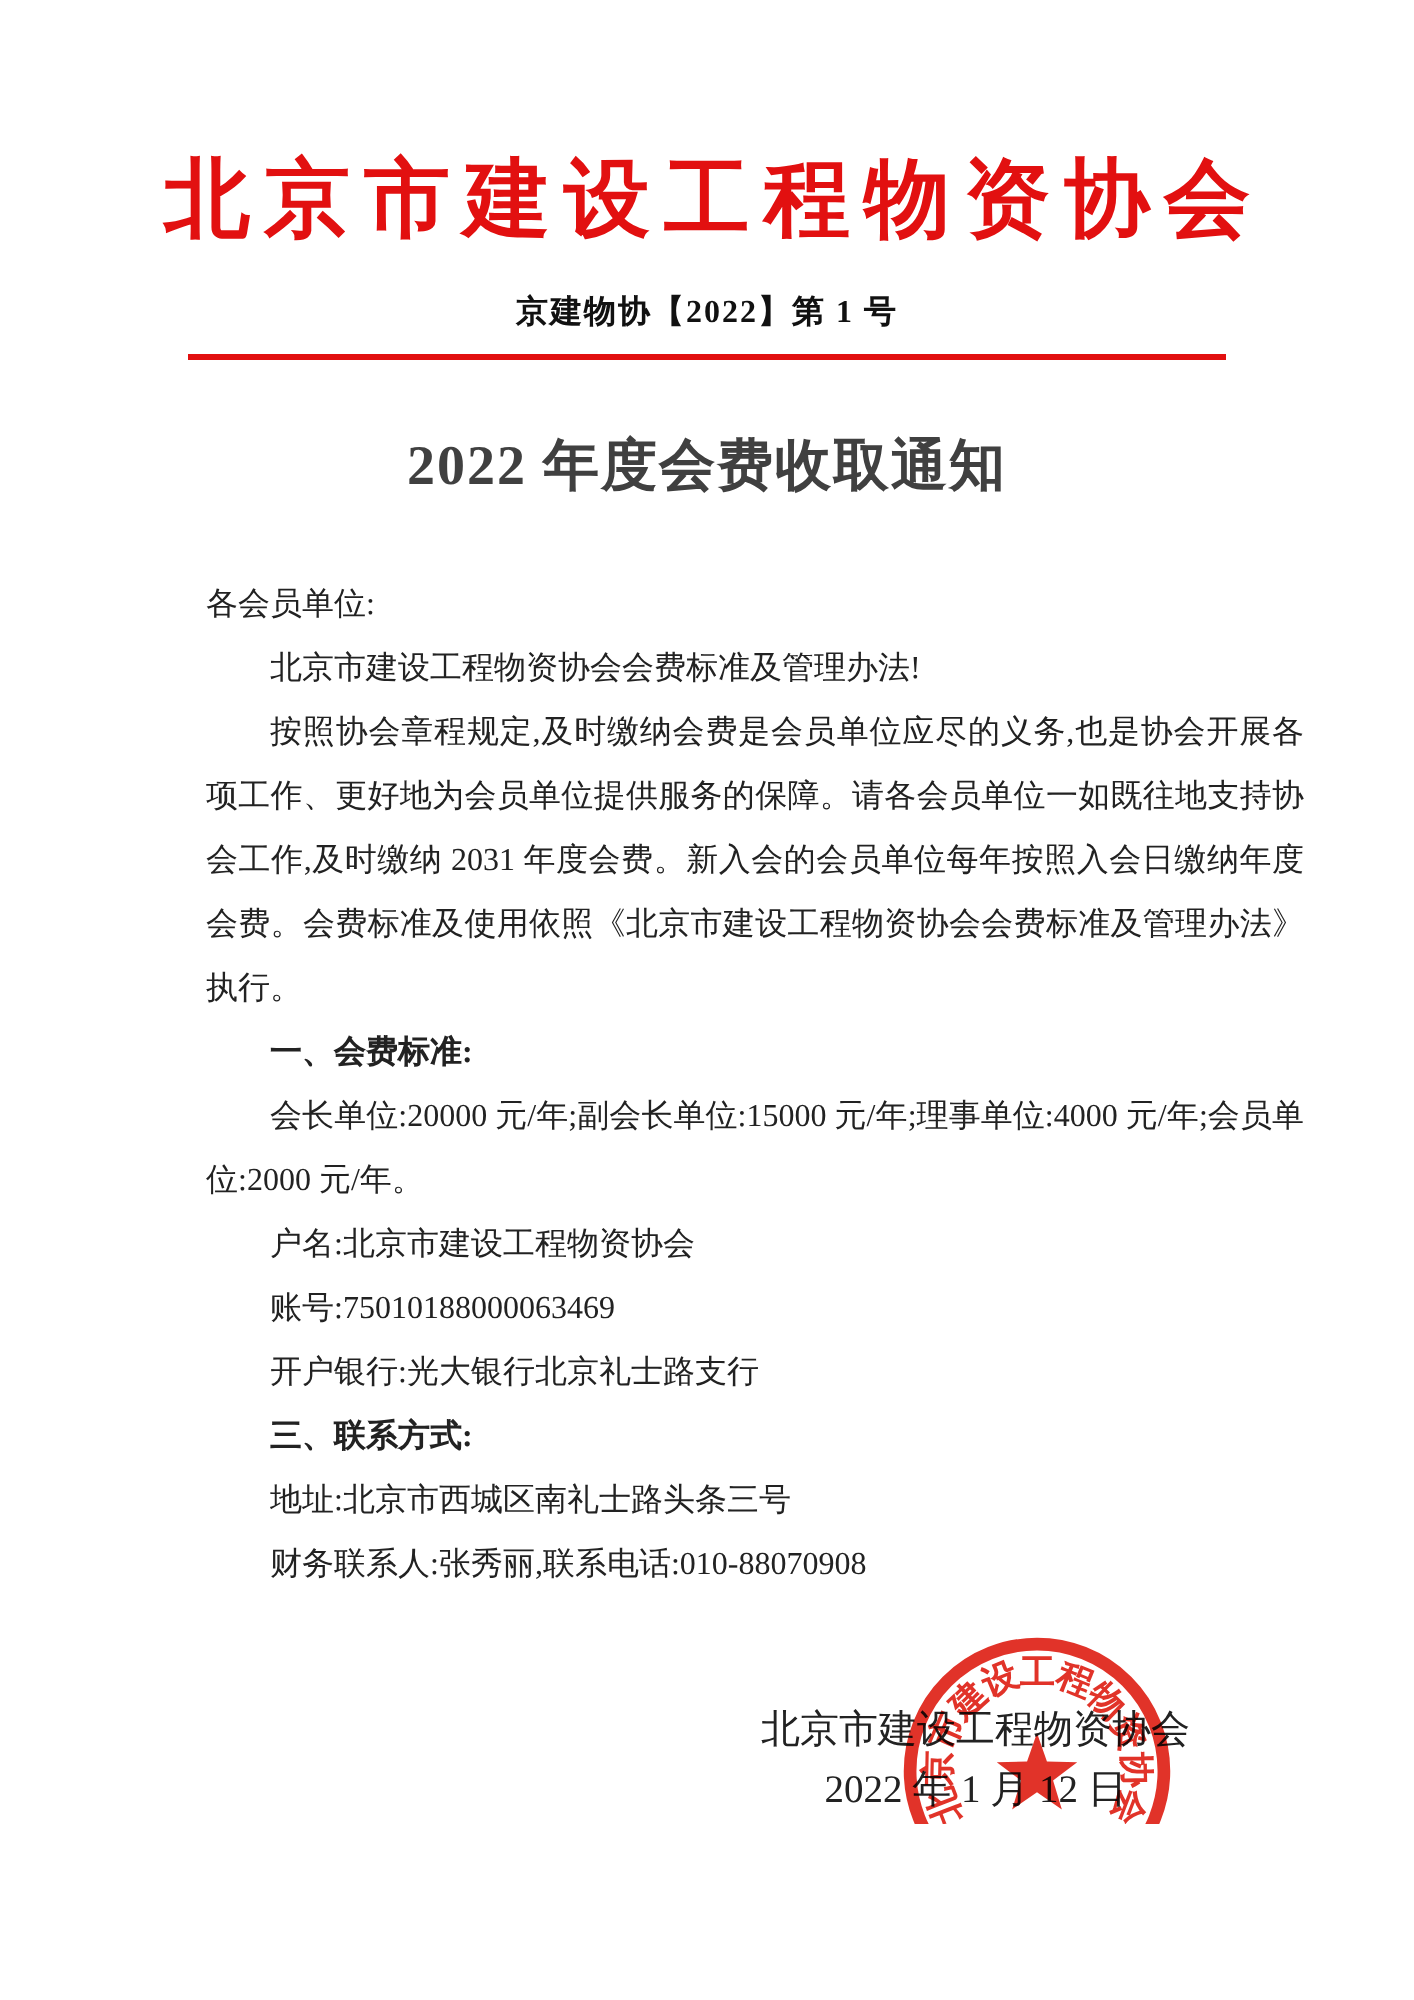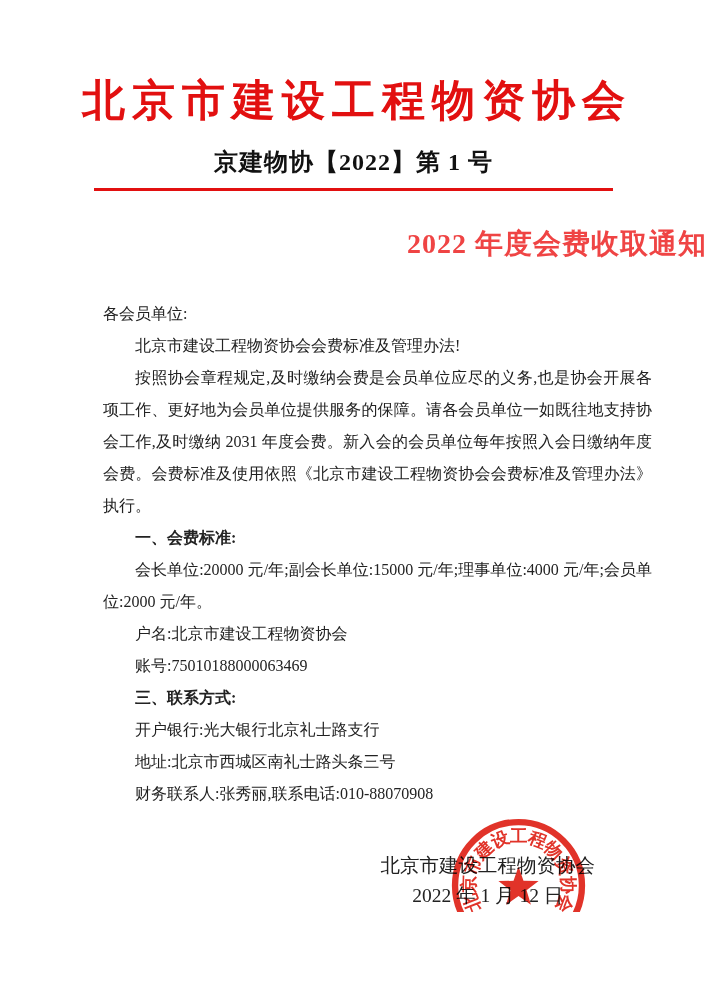--- a/index.html
+++ b/index.html
@@ -20,38 +20,38 @@
     color: #e21010;
     font-size: 43px;
     font-weight: bold;
     letter-spacing: 7px;
     line-height: 49px;
     white-space: nowrap;
   }
   .doc-number {
     margin-top: 21px;
     text-align: center;
-    font-size: 24px;
+    font-size: 16px;
     font-weight: bold;
     letter-spacing: 1px;
     color: #111111;
   }
   .red-rule {
     width: 519px;
     margin: 10px auto 0 auto;
     border: 0;
     border-top: 3px solid #e21010;
   }
   .notice-title {
     margin: 34px 0 0 0;
-    text-align: right;
+    text-align: center;
     font-size: 28px;
     font-weight: bold;
     letter-spacing: 1px;
-    color: #ef4444;
+    color: #404040;
   }
   .doc-body {
     margin: 35px 55px 0 103px;
     font-size: 16px;
     line-height: 32px;
     text-align: justify;
     color: #222222;
   }
   .doc-body p { margin: 0; }
   .indent { text-indent: 2em; }
@@ -90,22 +90,22 @@
   <h2 class="notice-title">2022 年度会费收取通知</h2>
 
   <div class="doc-body">
     <p>各会员单位:</p>
     <p class="indent">北京市建设工程物资协会会费标准及管理办法!</p>
     <p class="indent">按照协会章程规定,及时缴纳会费是会员单位应尽的义务,也是协会开展各项工作、更好地为会员单位提供服务的保障。请各会员单位一如既往地支持协会工作,及时缴纳 2031 年度会费。新入会的会员单位每年按照入会日缴纳年度会费。会费标准及使用依照《北京市建设工程物资协会会费标准及管理办法》执行。</p>
     <p class="indent bold">一、会费标准:</p>
     <p class="indent">会长单位:20000 元/年;副会长单位:15000 元/年;理事单位:4000 元/年;会员单位:2000 元/年。</p>
     <p class="indent">户名:北京市建设工程物资协会</p>
     <p class="indent">账号:75010188000063469</p>
+    <p class="indent">开户银行:光大银行北京礼士路支行</p>
     <p class="indent bold">三、联系方式:</p>
-    <p class="indent">开户银行:光大银行北京礼士路支行</p>
     <p class="indent">地址:北京市西城区南礼士路头条三号</p>
     <p class="indent">财务联系人:张秀丽,联系电话:010-88070908</p>
   </div>
 
   <div class="signature">
     <div>北京市建设工程物资协会</div>
     <div>2022 年 1 月 12 日</div>
   </div>
 
   <svg class="seal" viewBox="0 0 200 200" aria-hidden="true">

